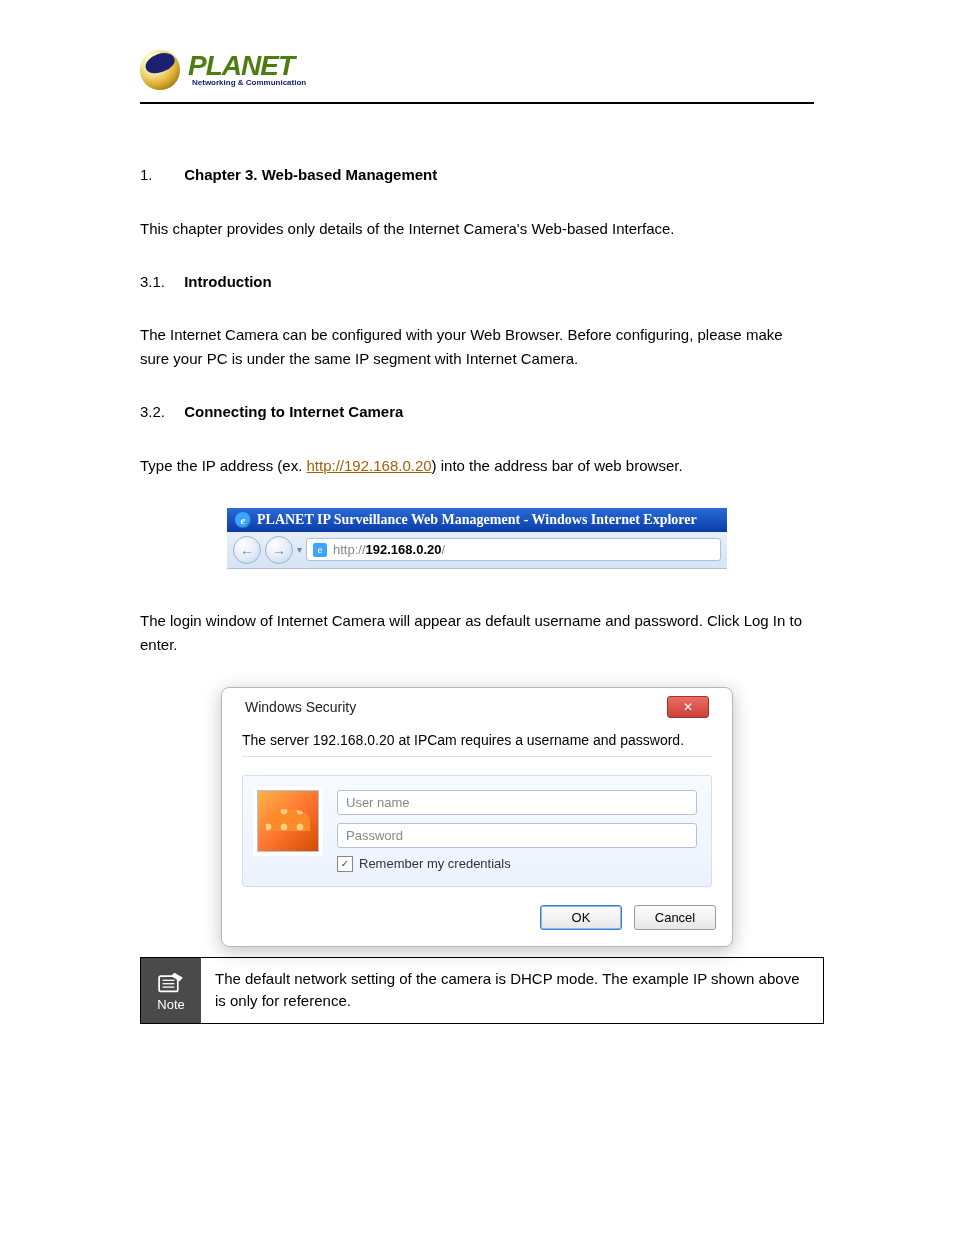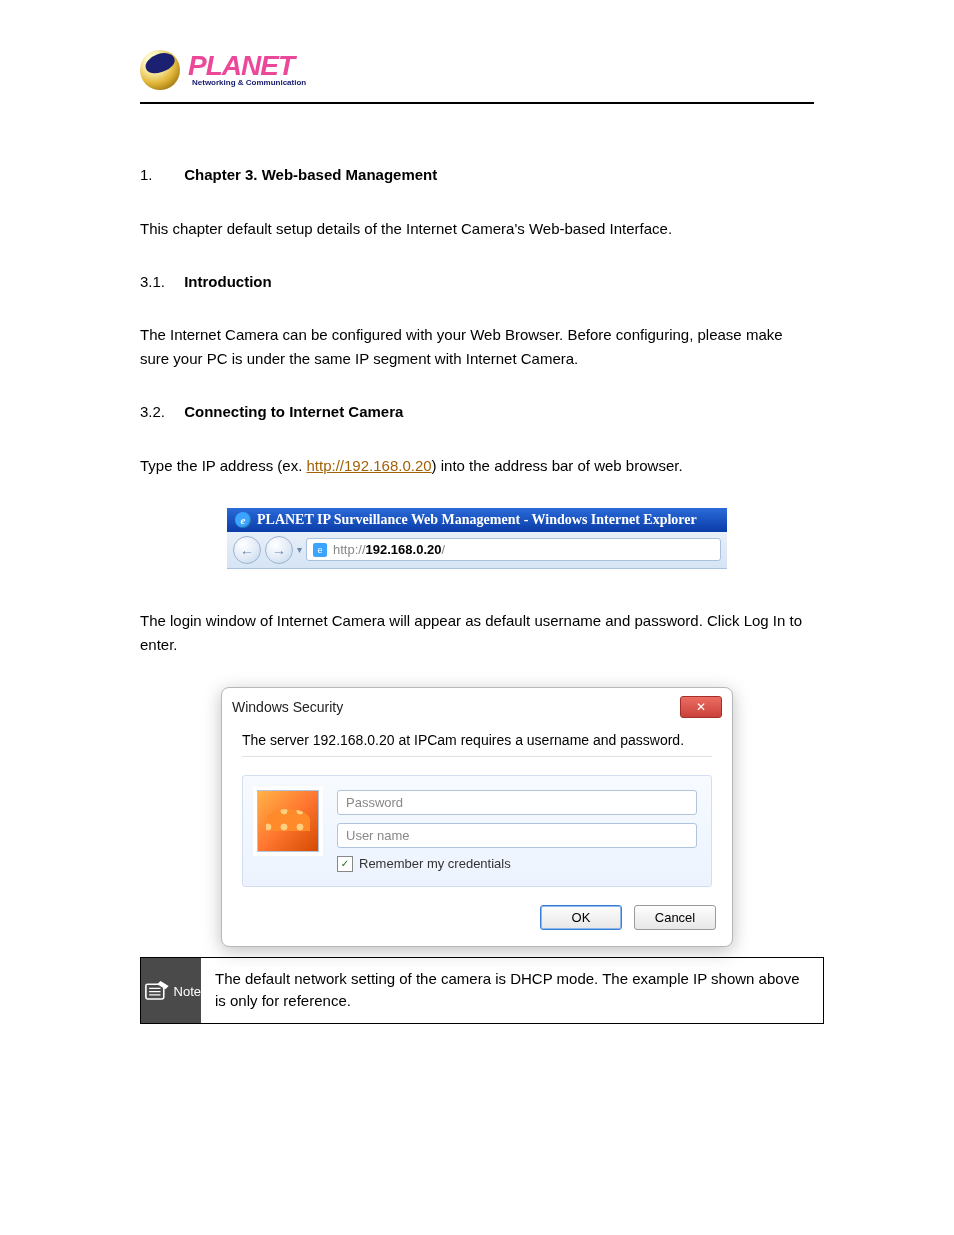--- a/index.html
+++ b/index.html
@@ -41,21 +41,21 @@
     transform: rotate(-20deg);
   }
   .logo-text-block {
     display: flex;
     flex-direction: column;
   }
   .logo-brand {
     font-weight: 900;
     font-style: italic;
     font-size: 28px;
-    color: #ec4899;
+    color: #4d7c0f;
     letter-spacing: -1px;
     line-height: 0.9;
   }
   .logo-tag {
     font-size: 8px;
     color: #1c2070;
     font-weight: bold;
     margin-left: 4px;
   }
   .page-hr {
@@ -139,21 +139,21 @@
     border: 1px solid #b7b7b7;
     border-radius: 8px;
     background: #fff;
     box-shadow: 0 4px 18px rgba(0,0,0,0.25);
     overflow: hidden;
   }
   .dialog-title {
     display: flex;
     justify-content: space-between;
     align-items: center;
-    padding: 8px 10px;
+    padding: 8px 23px;
     font-size: 14px;
     color: #222;
     gap: 40px;
   }
   .dialog-close {
     width: 40px; height: 20px;
     background: linear-gradient(to bottom, #ec6d63, #c9413a);
     border: 1px solid #a33028;
     border-radius: 3px;
     color: #fff;
@@ -223,21 +223,21 @@
     display: flex;
     border: 1px solid #000;
     margin-top: 10px;
     width: 682px;
   }
   .note-cell-icon {
     width: 60px;
     background: #4a4a4a;
     color: #fff;
     display: flex;
-    flex-direction: row;
+    flex-direction: column;
     align-items: center;
     justify-content: center;
     padding: 6px 0;
   }
   .note-cell-icon svg { width: 34px; height: 26px; }
   .note-label { font-size: 13px; margin-top: 2px; }
   .note-cell-text {
     flex: 1;
     padding: 10px 14px;
     font-size: 15px;
@@ -259,21 +259,21 @@
     </div>
   </div>
 
   <hr class="page-hr">
 
   <div class="chapter-num">
     <span class="num">1.</span>
     <span class="chapter-title">Chapter 3. Web-based Management</span>
   </div>
 
-  <div class="body-text">This chapter default setup details of the Internet Camera's Web-based Interface.</div>
+  <div class="body-text">This chapter provides only details of the Internet Camera's Web-based Interface.</div>
 
   <div class="chapter-num">
     <span class="num">3.1.</span>
     <span class="section-title">Introduction</span>
   </div>
 
   <div class="body-text">The Internet Camera can be configured with your Web Browser. Before configuring, please make sure your PC is under the same IP segment with Internet Camera.</div>
 
   <div class="chapter-num">
     <span class="num">3.2.</span>
@@ -311,22 +311,22 @@
       <div class="dialog-close">
         <span>✕</span>
       </div>
     </div>
     <div class="dialog-body">
       <div>The server 192.168.0.20 at IPCam requires a username and password.</div>
       <hr>
       <div class="cred-box">
         <div class="cred-pic"></div>
         <div class="cred-fields">
+          <div class="cred-input">User name</div>
           <div class="cred-input">Password</div>
-          <div class="cred-input">User name</div>
           <label class="cred-check">
             <span class="box">✓</span>
             <span>Remember my credentials</span>
           </label>
         </div>
       </div>
     </div>
     <div class="dialog-footer">
       <div class="dlg-btn primary">OK</div>
       <div class="dlg-btn">Cancel</div>

